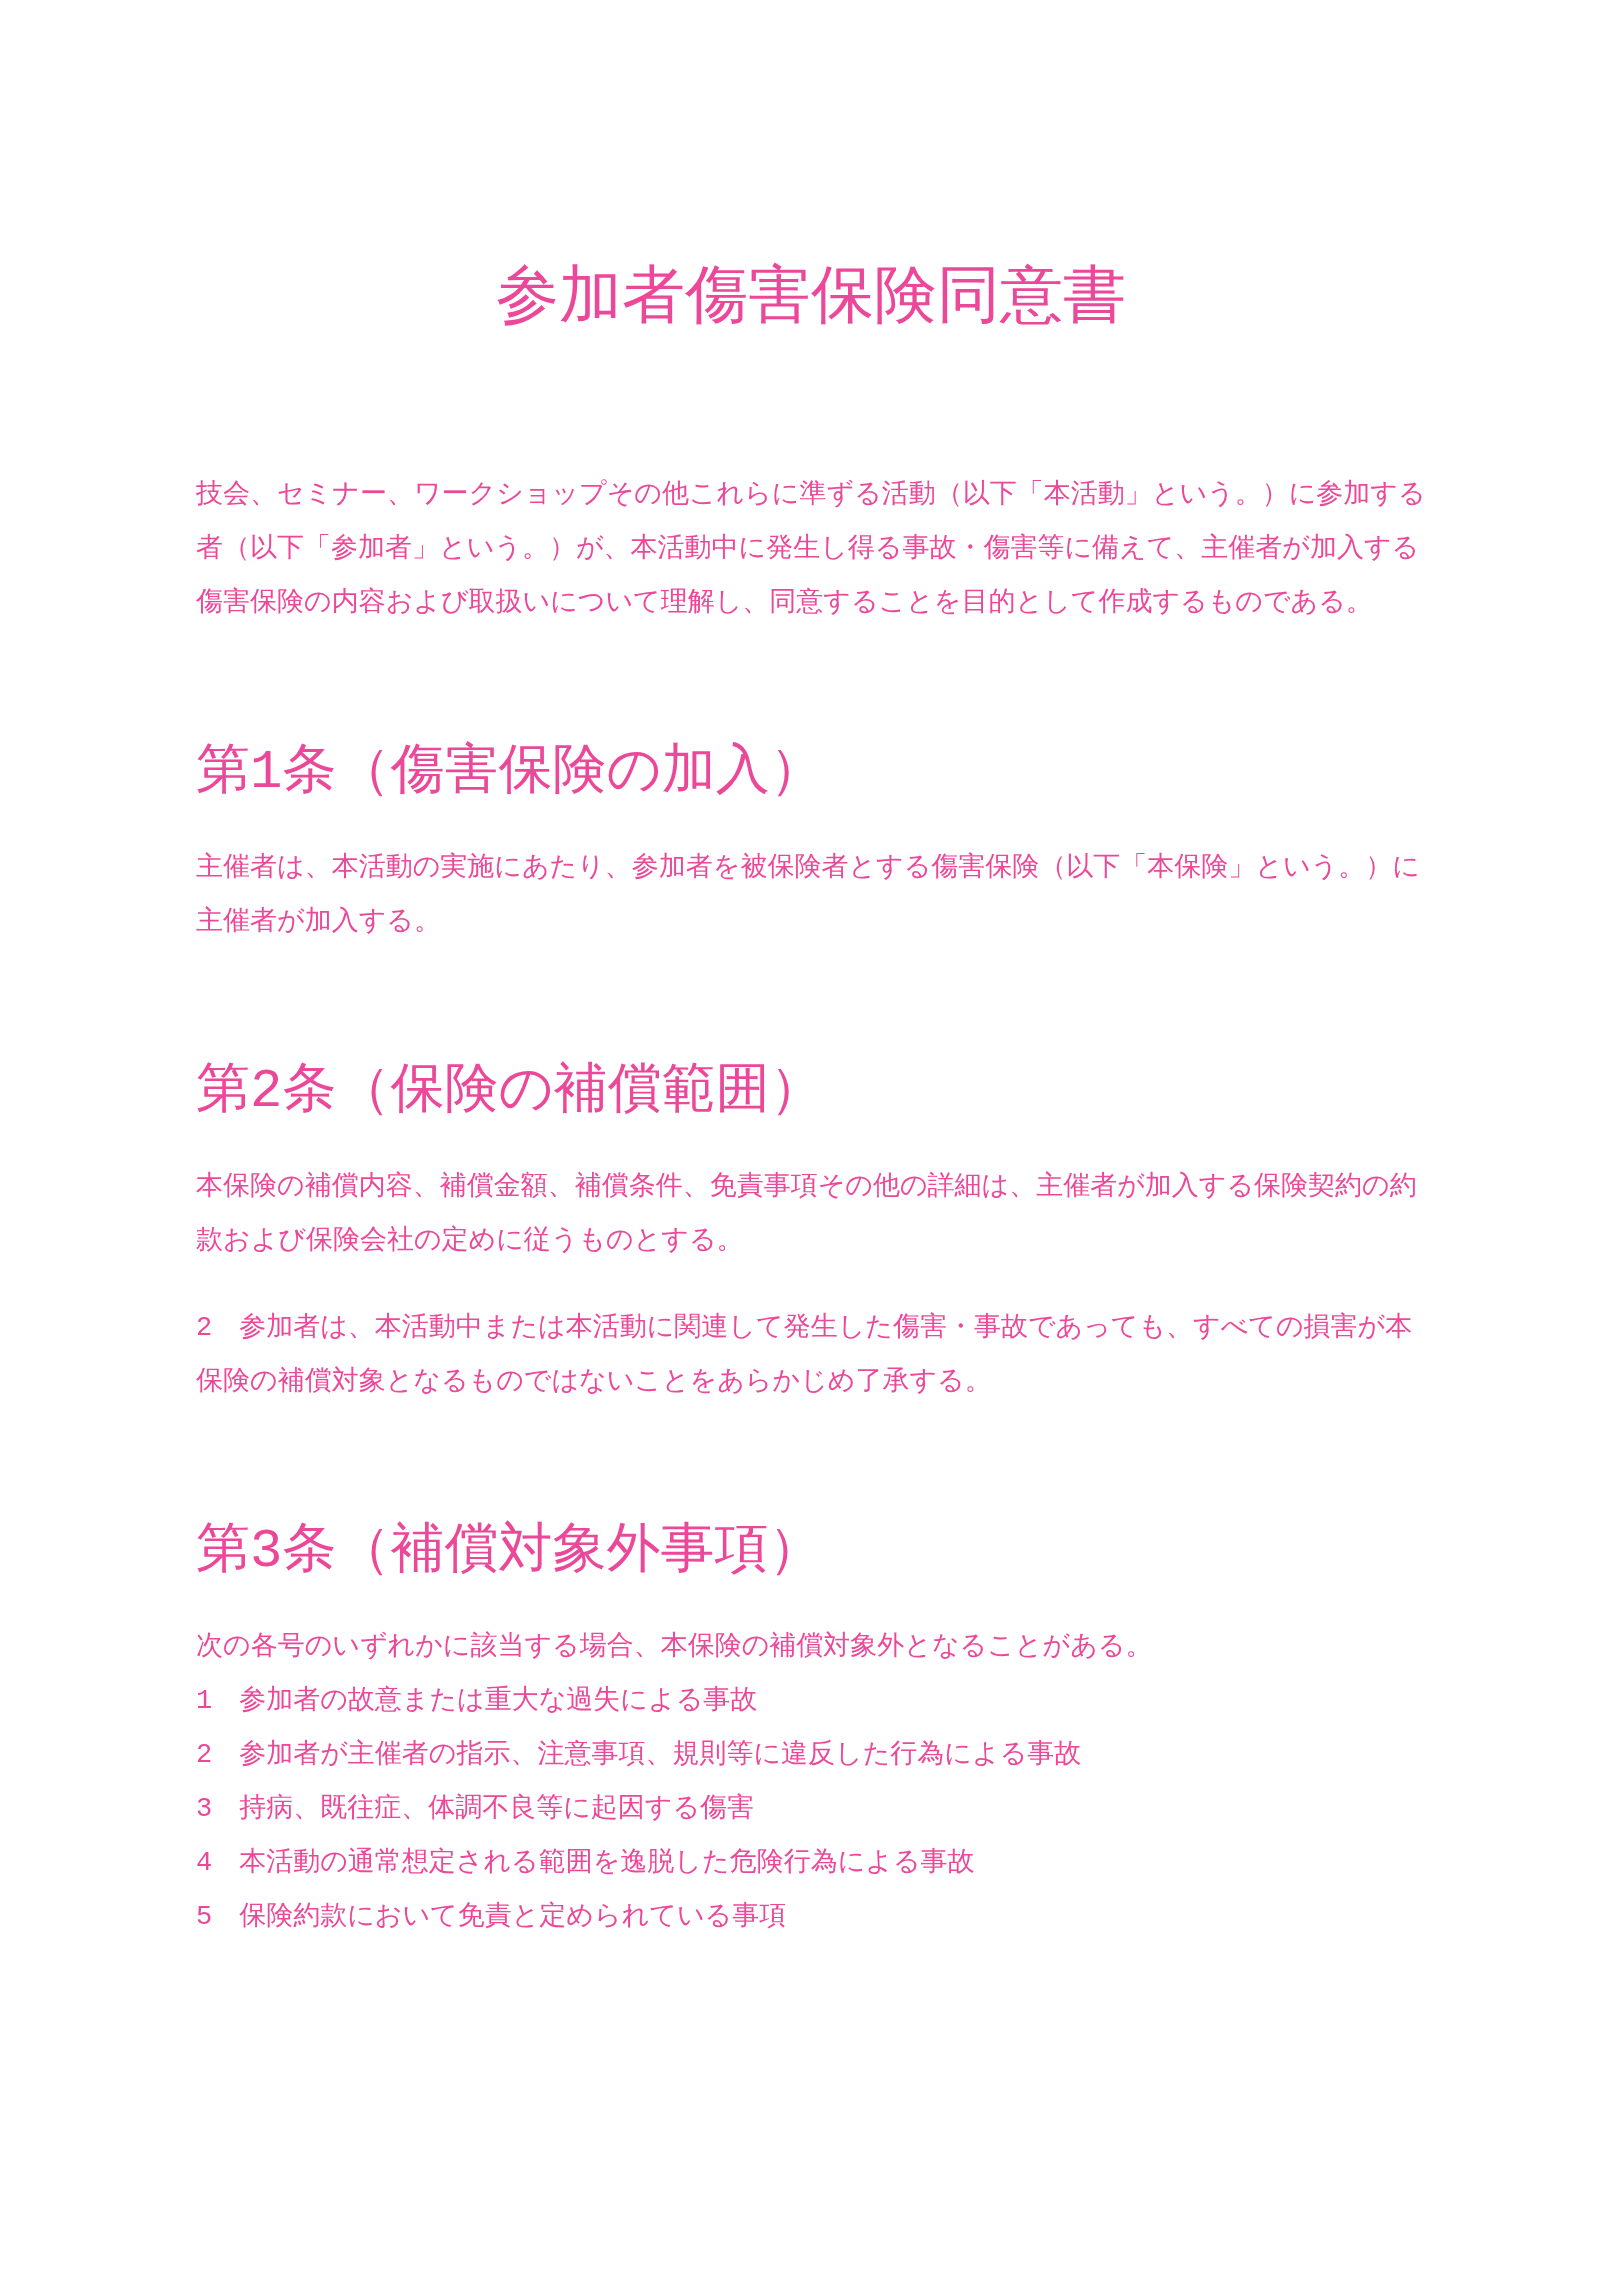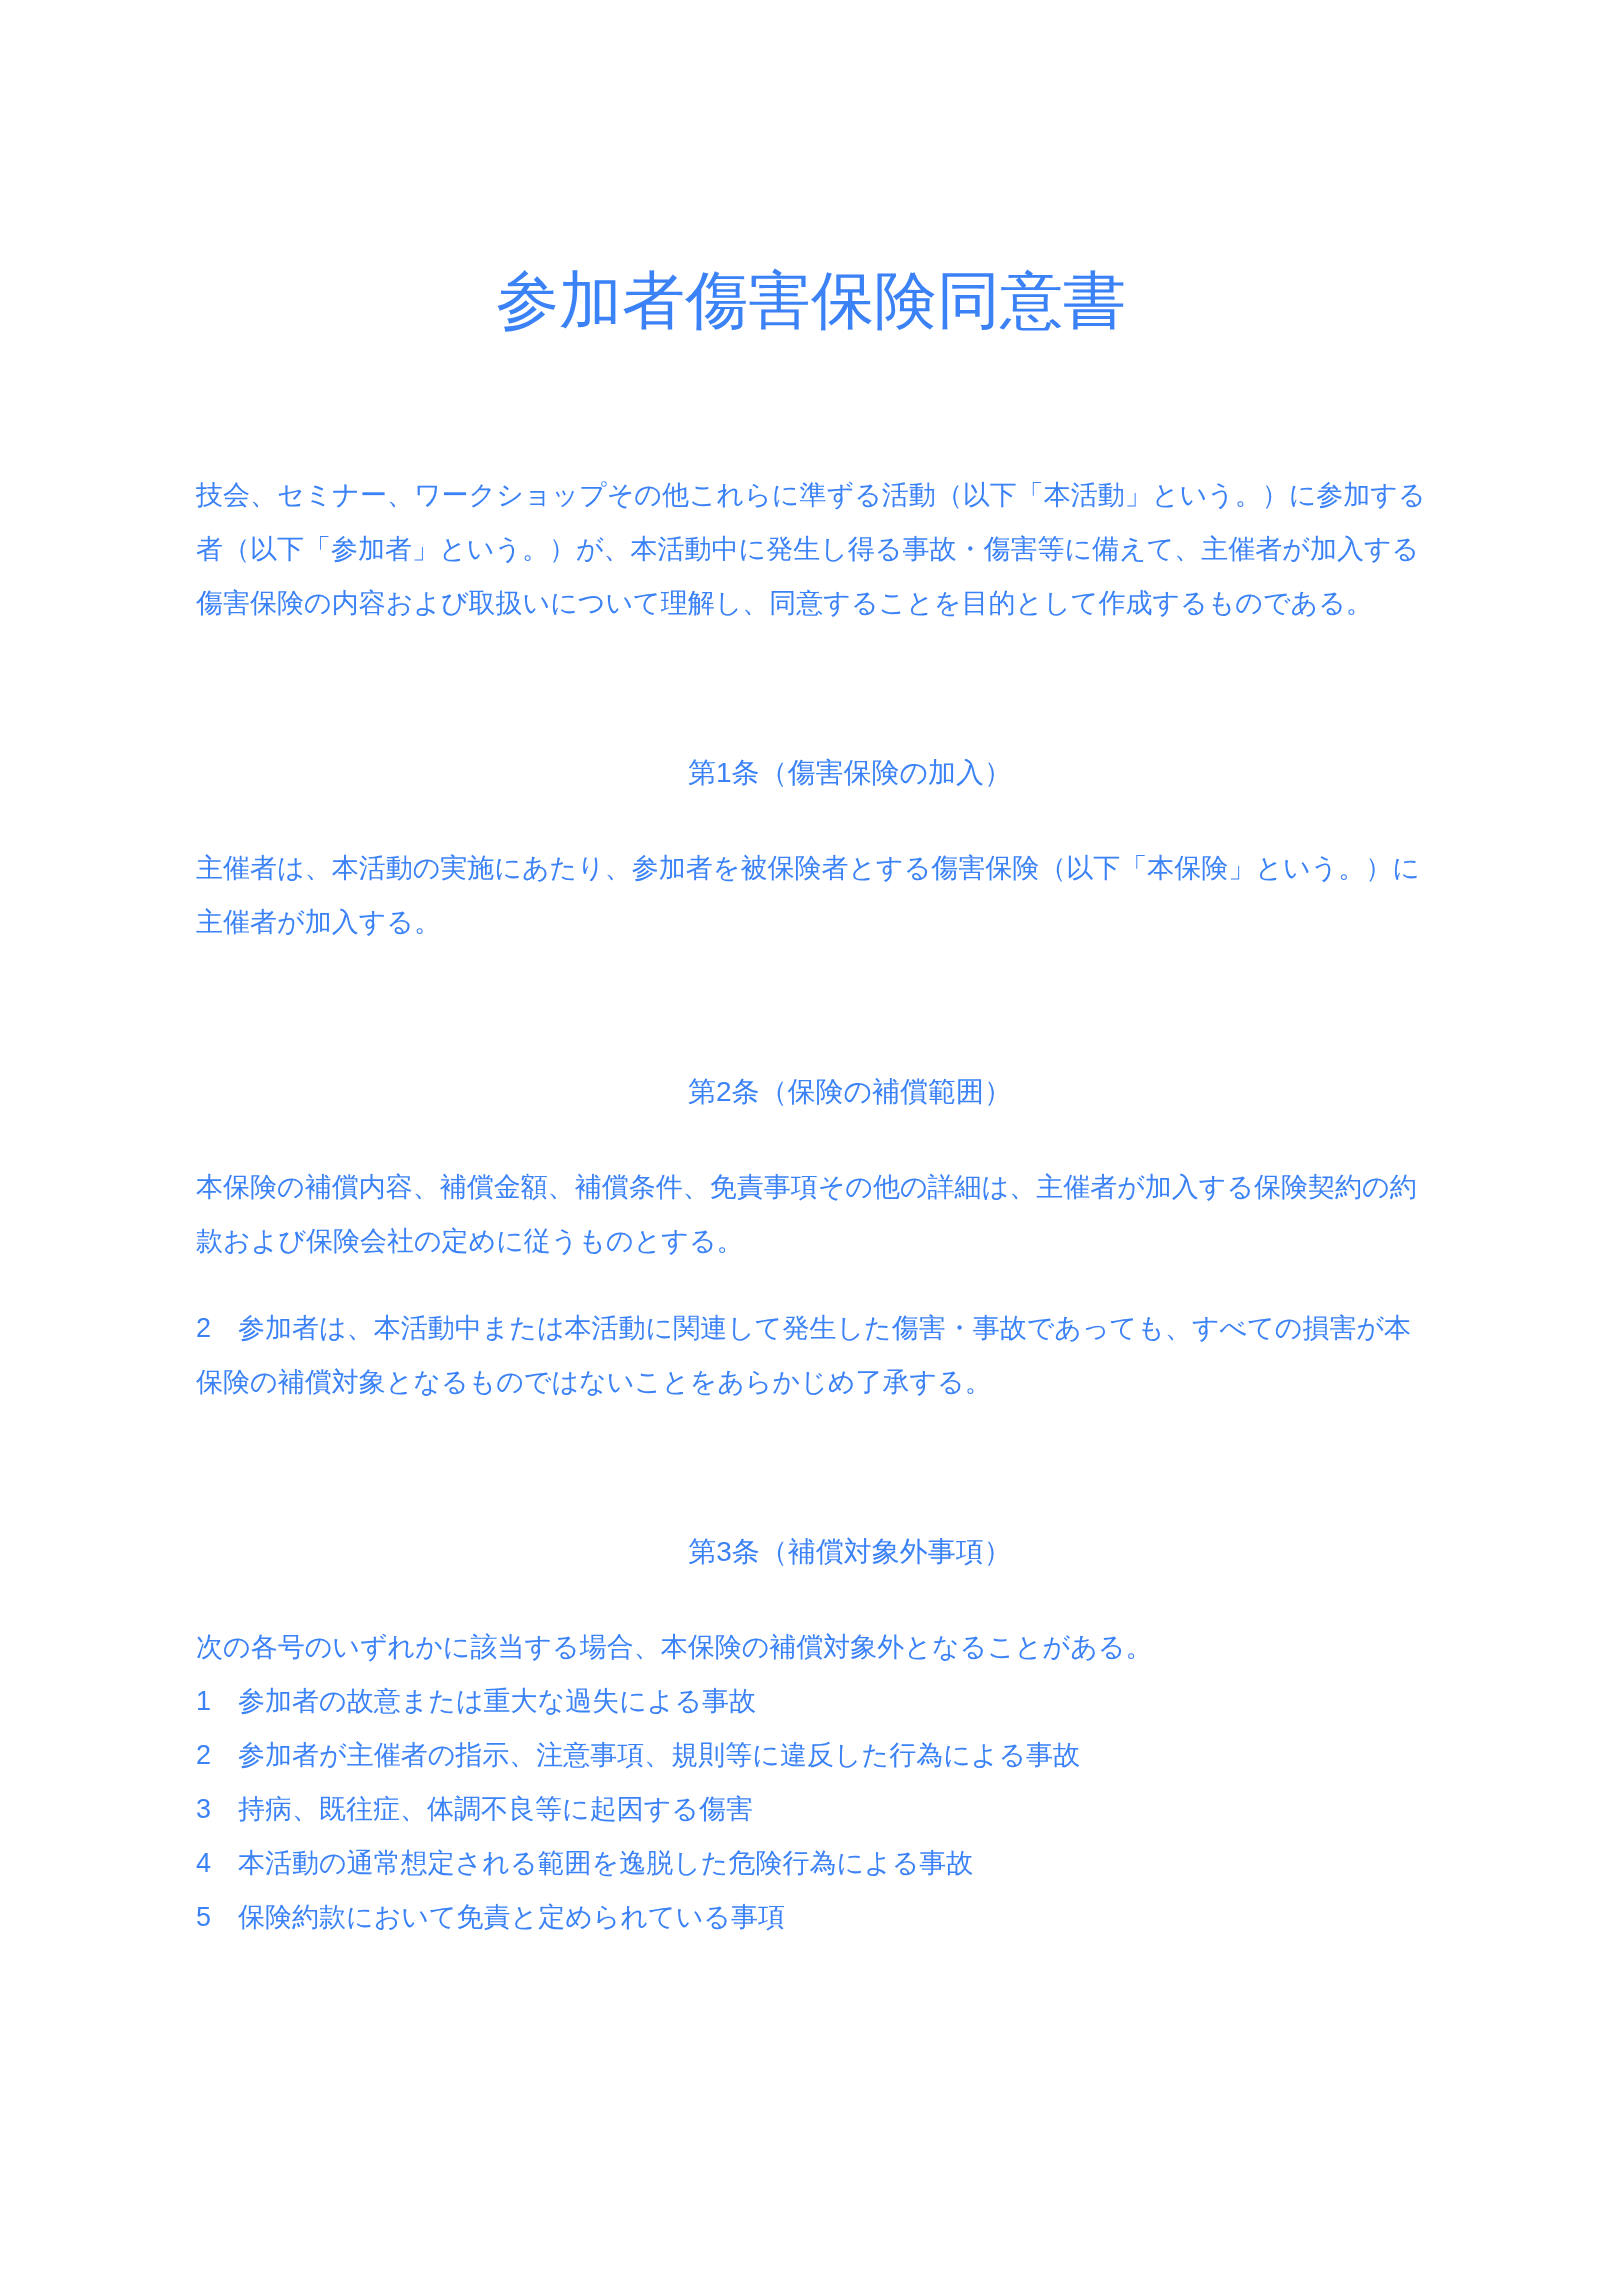--- a/index.html
+++ b/index.html
@@ -6,22 +6,22 @@
     margin: 0;
     padding: 0;
     background: #ffffff;
   }
   .page {
     position: relative;
     width: 1622px;
     height: 2293px;
     background: #ffffff;
     overflow: hidden;
-    font-family: Liberation Sans, sans-serif;
-    color: #3b82f6;
+    font-family: Liberation Mono, monospace;
+    color: #ec4899;
   }
   .content {
     margin-left: 196px;
     width: 1308px;
   }
   .doc-title {
     margin: 266px 0 0 0;
     width: 1230px;
     font-size: 63px;
     line-height: 68px;
@@ -34,25 +34,24 @@
     margin-top: 134px;
   }
   .line {
     font-size: 27px;
     line-height: 54px;
     white-space: nowrap;
     font-weight: 400;
   }
   .section-heading {
     margin: 118px 0 0 0;
-    font-size: 28px;
+    font-size: 54px;
     line-height: 50px;
     font-weight: 400;
     white-space: nowrap;
-    text-align: center;
   }
   .para {
     margin-top: 43px;
   }
   .para.follow {
     margin-top: 33px;
   }
   .clause-list {
     margin: 0;
   }

